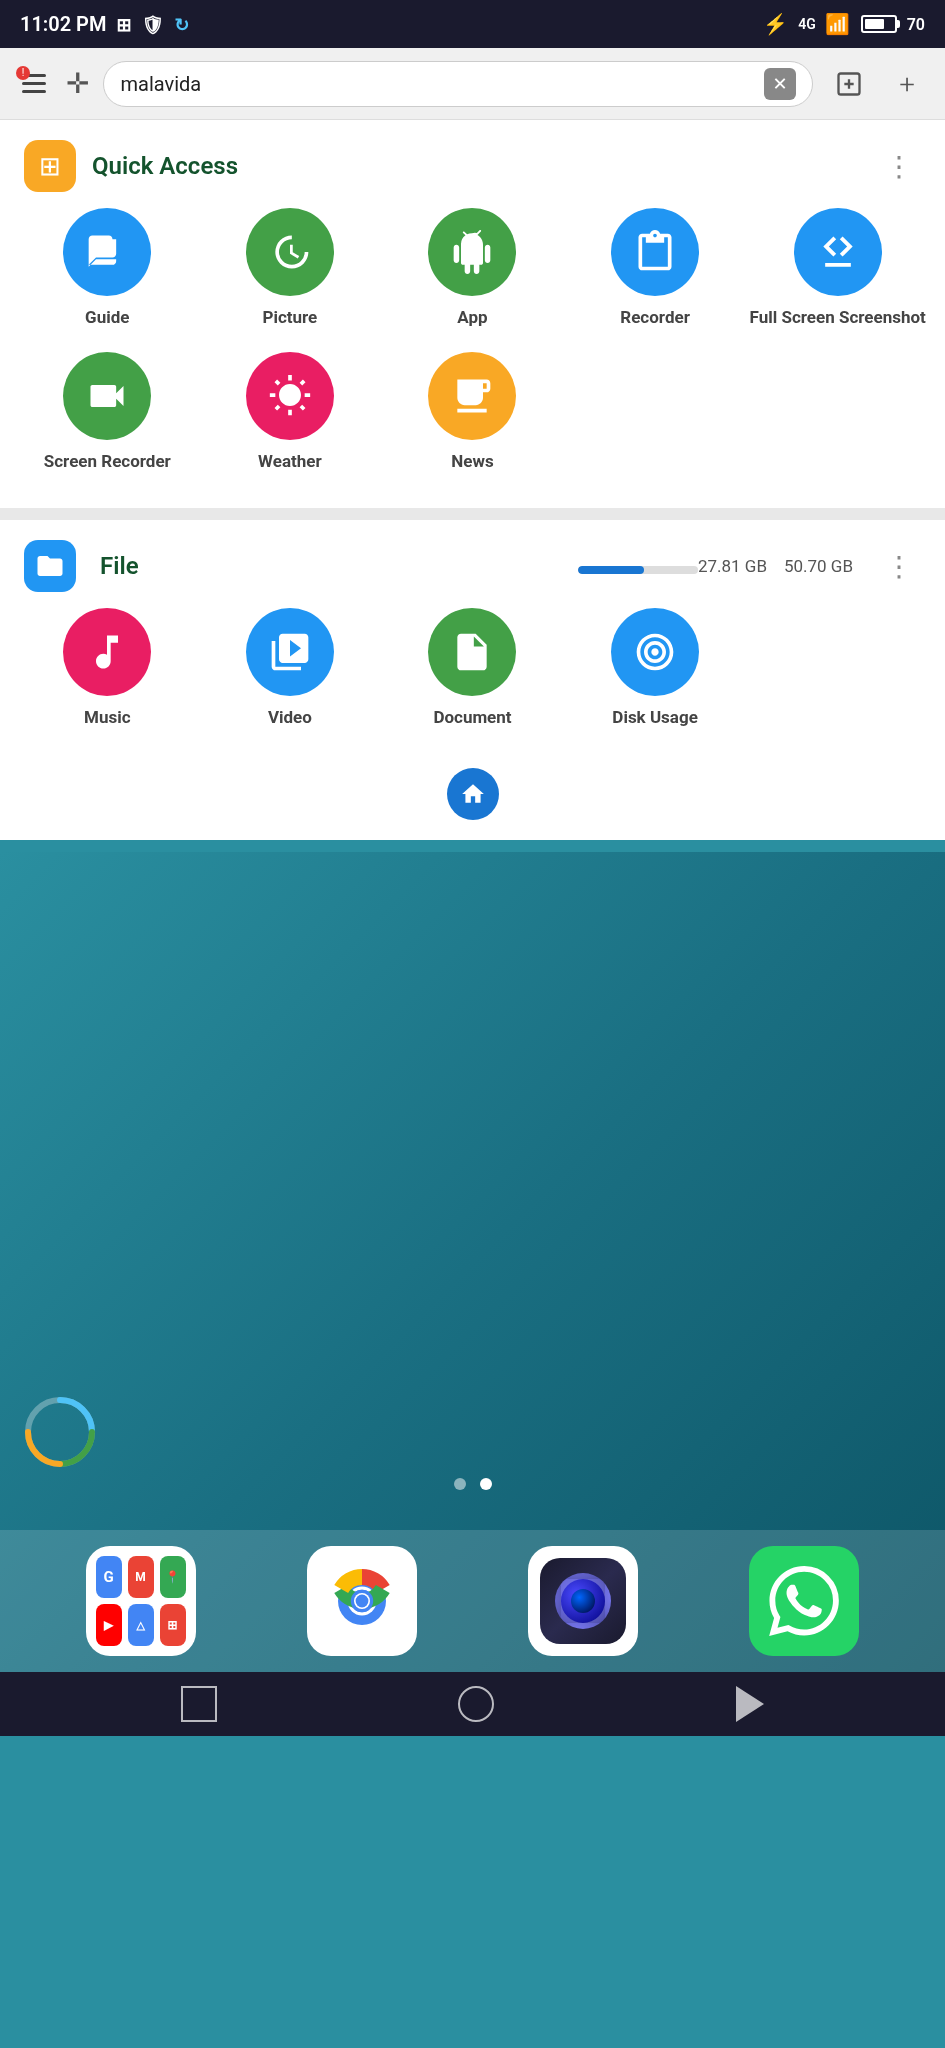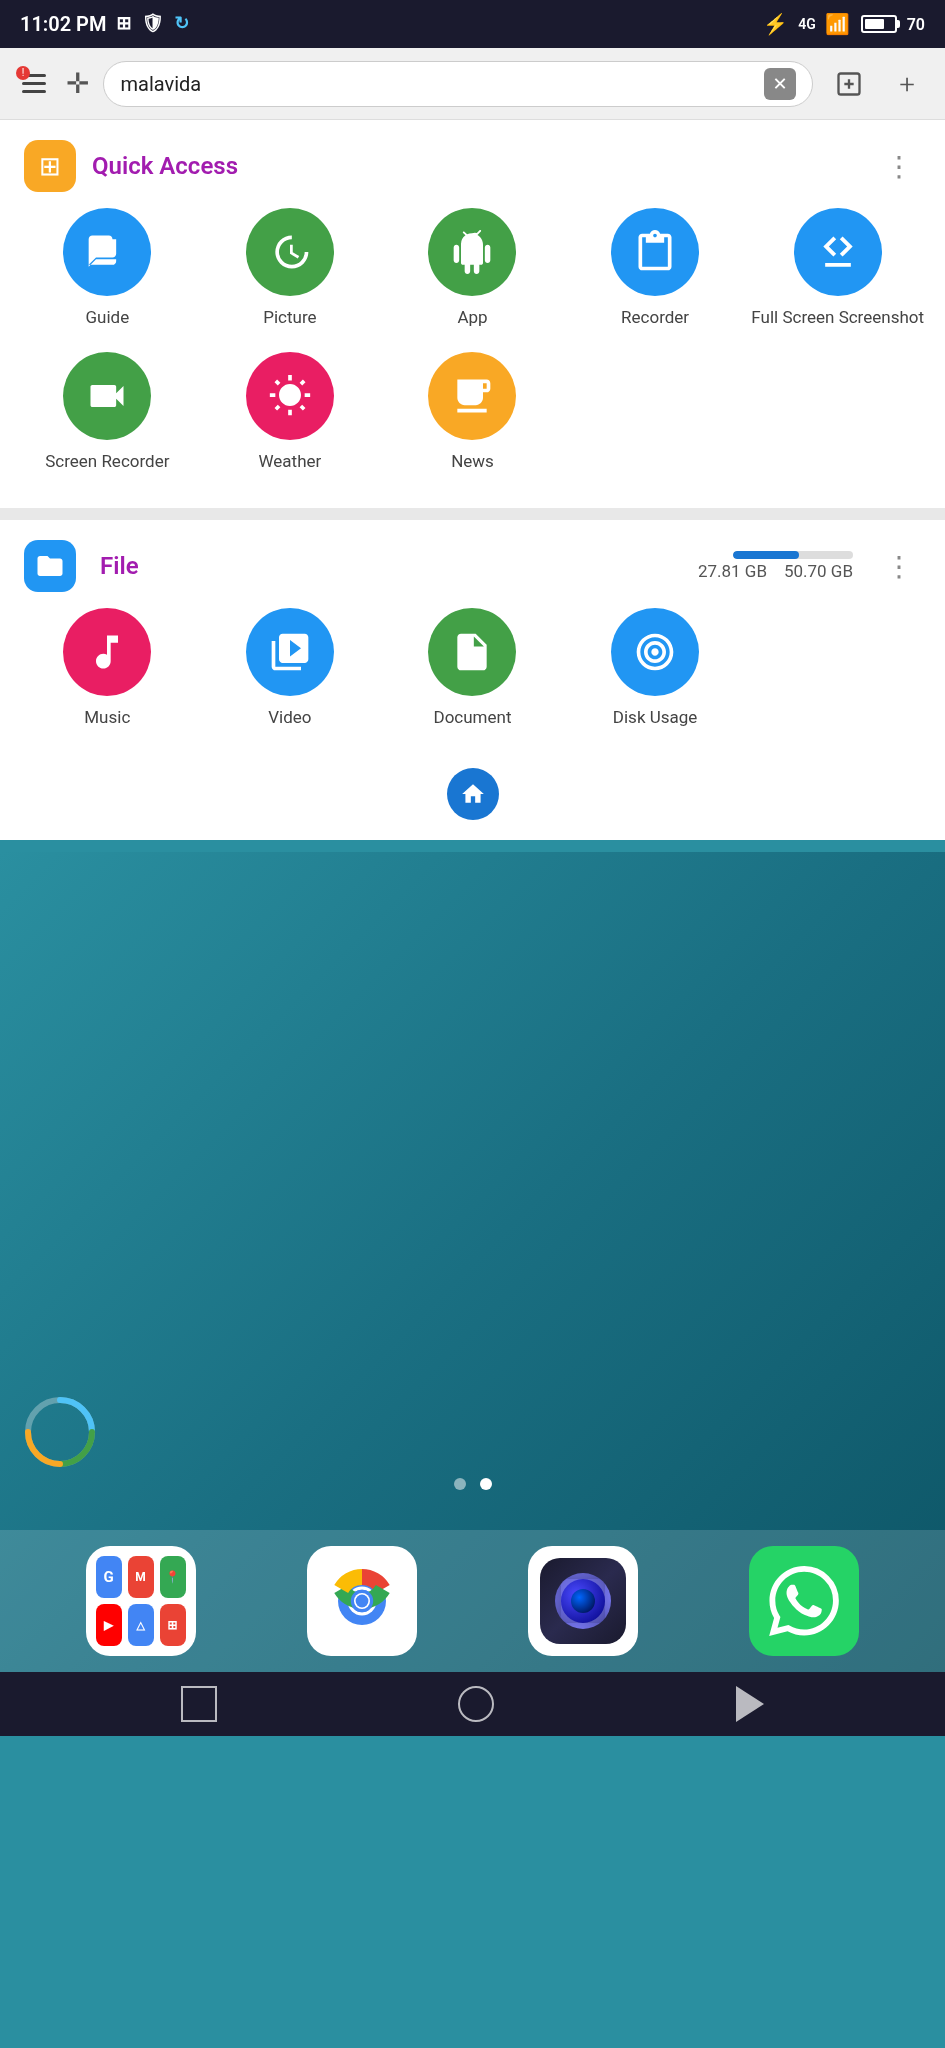--- a/index.html
+++ b/index.html
@@ -17,21 +17,21 @@
       background: #1a1a2e;
       height: 48px;
       display: flex;
       align-items: center;
       justify-content: space-between;
       padding: 0 20px;
       color: white;
       font-size: 20px;
       font-weight: 600;
     }
-    .status-left { display: flex; gap: 10px; }
+    .status-left { display: flex; align-items: center; gap: 10px; }
     .status-right { display: flex; align-items: center; gap: 10px; }
     .battery-icon {
       border: 2px solid white;
       border-radius: 3px;
       width: 36px;
       height: 18px;
       display: flex;
       align-items: center;
       padding: 2px;
       position: relative;
@@ -159,21 +159,21 @@
       border-radius: 14px;
       display: flex;
       align-items: center;
       justify-content: center;
       font-size: 24px;
     }
     .section-title {
       flex: 1;
       font-size: 24px;
       font-weight: 600;
-      color: #a21caf;
+      color: #14532d;
     }
     .section-more {
       font-size: 28px;
       color: #888;
       cursor: pointer;
       padding: 4px 8px;
     }
 
     
     .quick-grid {
@@ -197,20 +197,21 @@
       align-items: center;
       justify-content: center;
       font-size: 36px;
       color: white;
     }
     .quick-item-label {
       font-size: 17px;
       color: #444;
       text-align: center;
       line-height: 1.3;
+      font-weight: bold;
     }
 
     
     .divider {
       height: 12px;
       background: #e8e8e8;
     }
     .storage-bar {
       width: 120px;
       height: 8px;
@@ -227,21 +228,21 @@
     }
 
     .file-header {
       display: flex;
       align-items: center;
       padding: 20px 24px 16px;
       gap: 24px;
     }
     .file-header-right {
       display: flex;
-      flex-direction: column;
+      flex-direction: row;
       align-items: flex-end;
       margin-left: auto;
     }
     .storage-numbers {
       font-size: 17px;
       color: #555;
     }
 
     
     .home-area {

